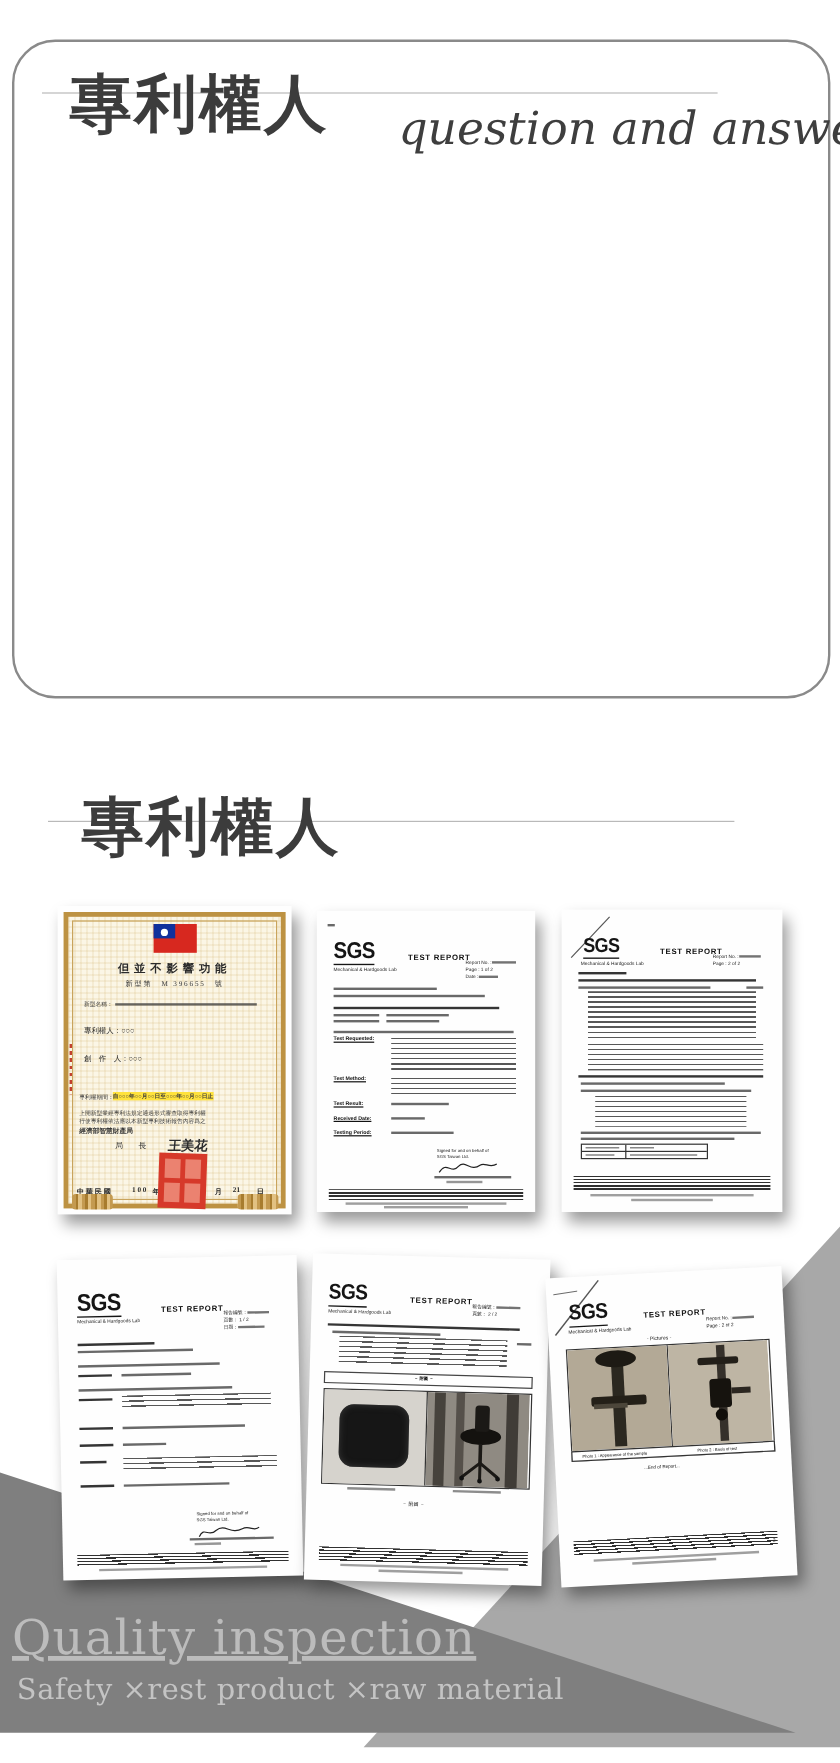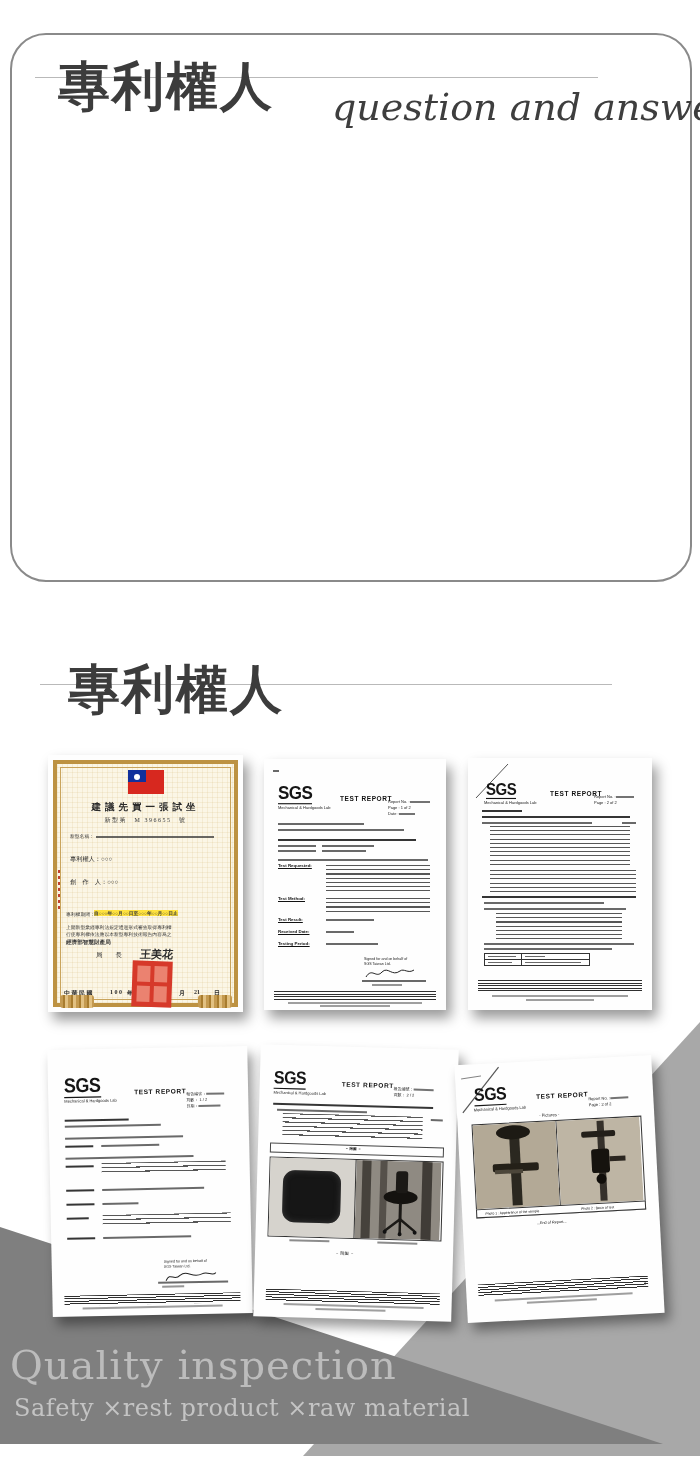--- a/index.html
+++ b/index.html
@@ -54,21 +54,21 @@
   .seal .cell{position:absolute;background:#ef8f7d;opacity:.85;}
   .gold-orn{position:absolute;height:13px;border-radius:3px;
     background:repeating-linear-gradient(90deg,#c49a50 0 3px,#a87c2e 3px 5px,#e2c182 5px 8px);}
   
   .pframe{position:absolute;border:.8px solid #333;}
   .pcell{position:absolute;top:0;height:100%;}
   .caption-strip{position:absolute;border:.6px solid #333;background:#fff;}
   .ctext{position:absolute;font-size:3.4px;color:#111;white-space:nowrap;}
   .center-note{position:absolute;font-size:4.2px;color:#111;white-space:nowrap;font-weight:700;}
   
-  .q-title{position:absolute;font-family:"DejaVu Serif",serif;font-size:40px;color:#bcbcbc;z-index:2;letter-spacing:1px;}
+  .q-title{position:absolute;font-family:"DejaVu Serif",serif;font-size:40px;color:#bcbcbc;z-index:2;letter-spacing:1px;text-decoration:underline;}
   .q-sub{position:absolute;font-family:"DejaVu Serif",serif;font-size:24px;color:#c4c4c4;z-index:2;letter-spacing:.5px;}
 </style>
 </head>
 <body>
 
 <div class="page">
 
   <svg class="bg-svg" width="700" height="1469">
     <polygon points="700,1022 700,1456 303,1456" fill="#a8a8a8"></polygon>
     <polygon points="0,1227 663,1444 0,1444" fill="#7f7f7f"></polygon>
@@ -98,21 +98,21 @@
   <div class="sec-title" style="left:68px;top:655px;z-index:2;">專利權人</div>
 
   <div class="doc" style="left:48px;top:755px;width:195px;height:257px;">
     <div class="cert-frame"></div>
     <div class="cert-frame2"></div>
     <div class="abs" style="left:10px;top:115px;width:2px;height:42px;background:repeating-linear-gradient(180deg,#c2402e 0 3px,transparent 3px 6px);"></div>
     <div class="flag" style="left:80px;top:15px;width:36px;height:24px;">
       <div class="canton" style="width:18px;height:12px;"></div>
       <div class="sun" style="left:6px;top:3.5px;width:6px;height:6px;"></div>
     </div>
-    <div class="cert-title" style="top:46px;">建議先買一張試坐</div>
+    <div class="cert-title" style="top:46px;">但並不影響功能</div>
     <div class="cert-no" style="top:61px;">新型第　M 396655　號</div>
     <div class="cert-small" style="left:22px;top:78px;">新型名稱：</div>
     <div class="bar" style="left:48px;top:81px;width:118px;"></div>
     <div class="cert-row" style="left:22px;top:100px;">專利權人：○○○</div>
     <div class="cert-row" style="left:22px;top:123px;">創　作　人：○○○</div>
     <div class="cert-small" style="left:18px;top:156px;">專利權期間：</div>
     <div class="cert-small hl" style="left:46px;top:155px;">自○○○年○○月○○日至○○○年○○月○○日止</div>
     <div class="cert-small" style="left:18px;top:169px;">上開新型業經專利法規定通過形式審查取得專利權</div>
     <div class="cert-small" style="left:18px;top:176px;">行使專利權依法應以本新型專利技術報告內容爲之</div>
     <div class="cert-small" style="left:18px;top:184px;font-weight:700;font-size:5.6px;">經濟部智慧財產局</div>

